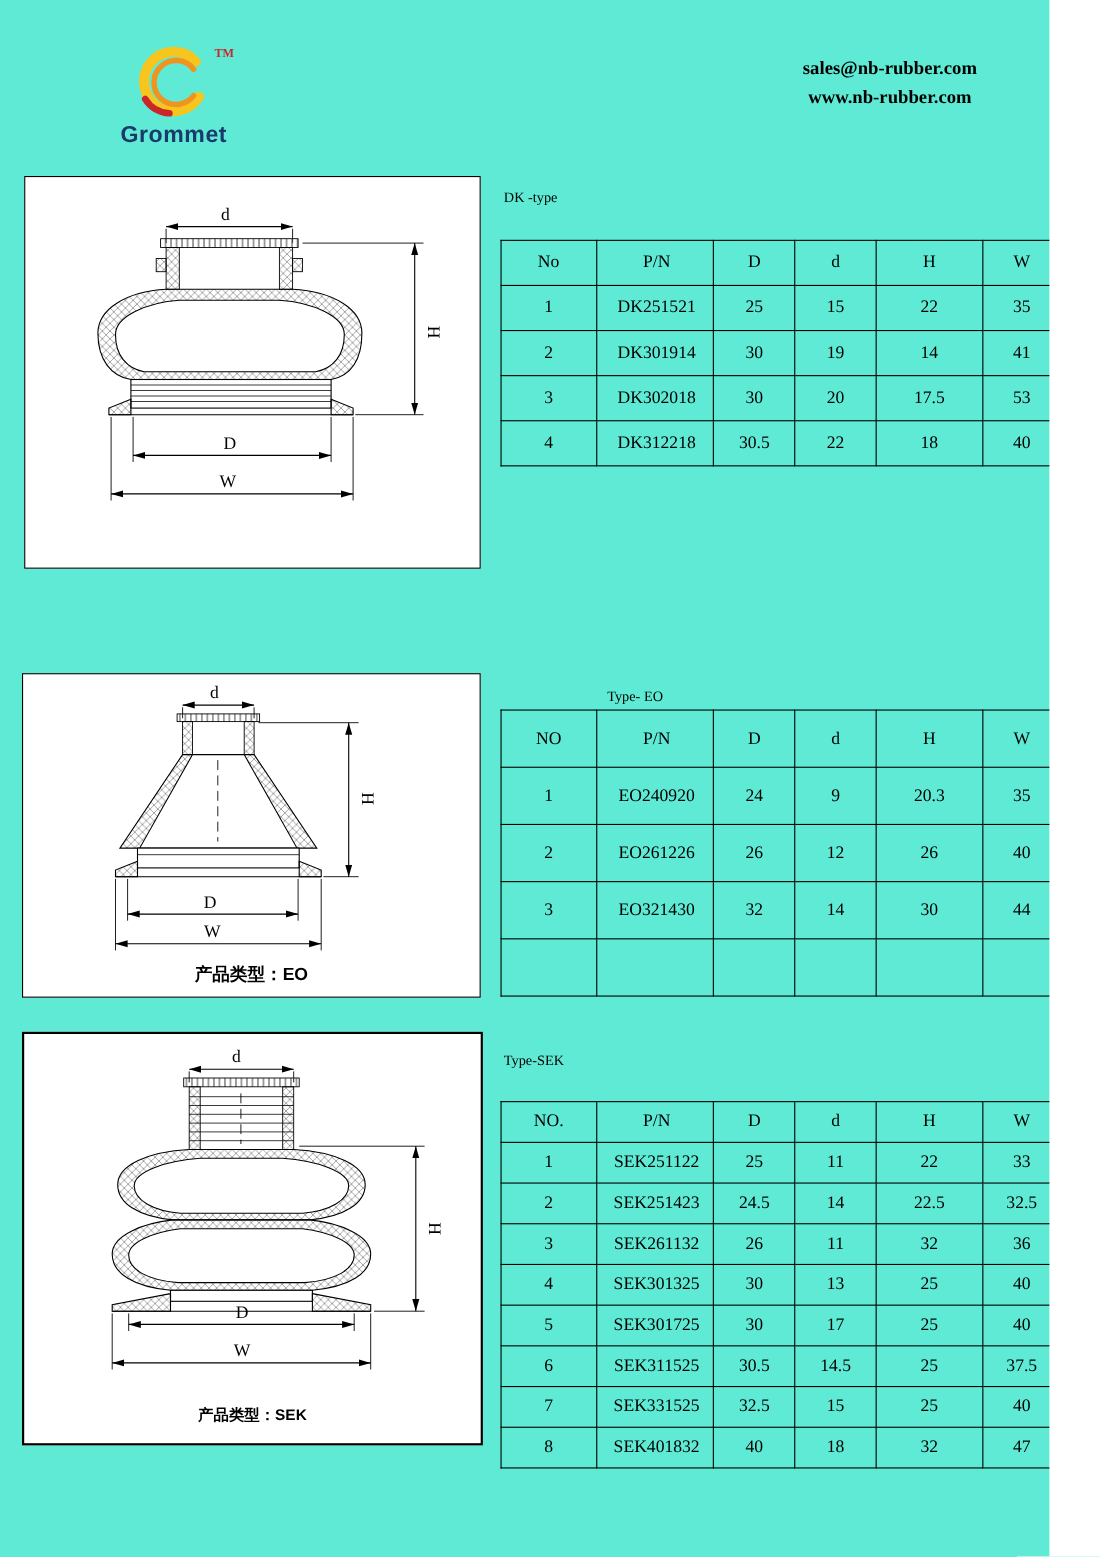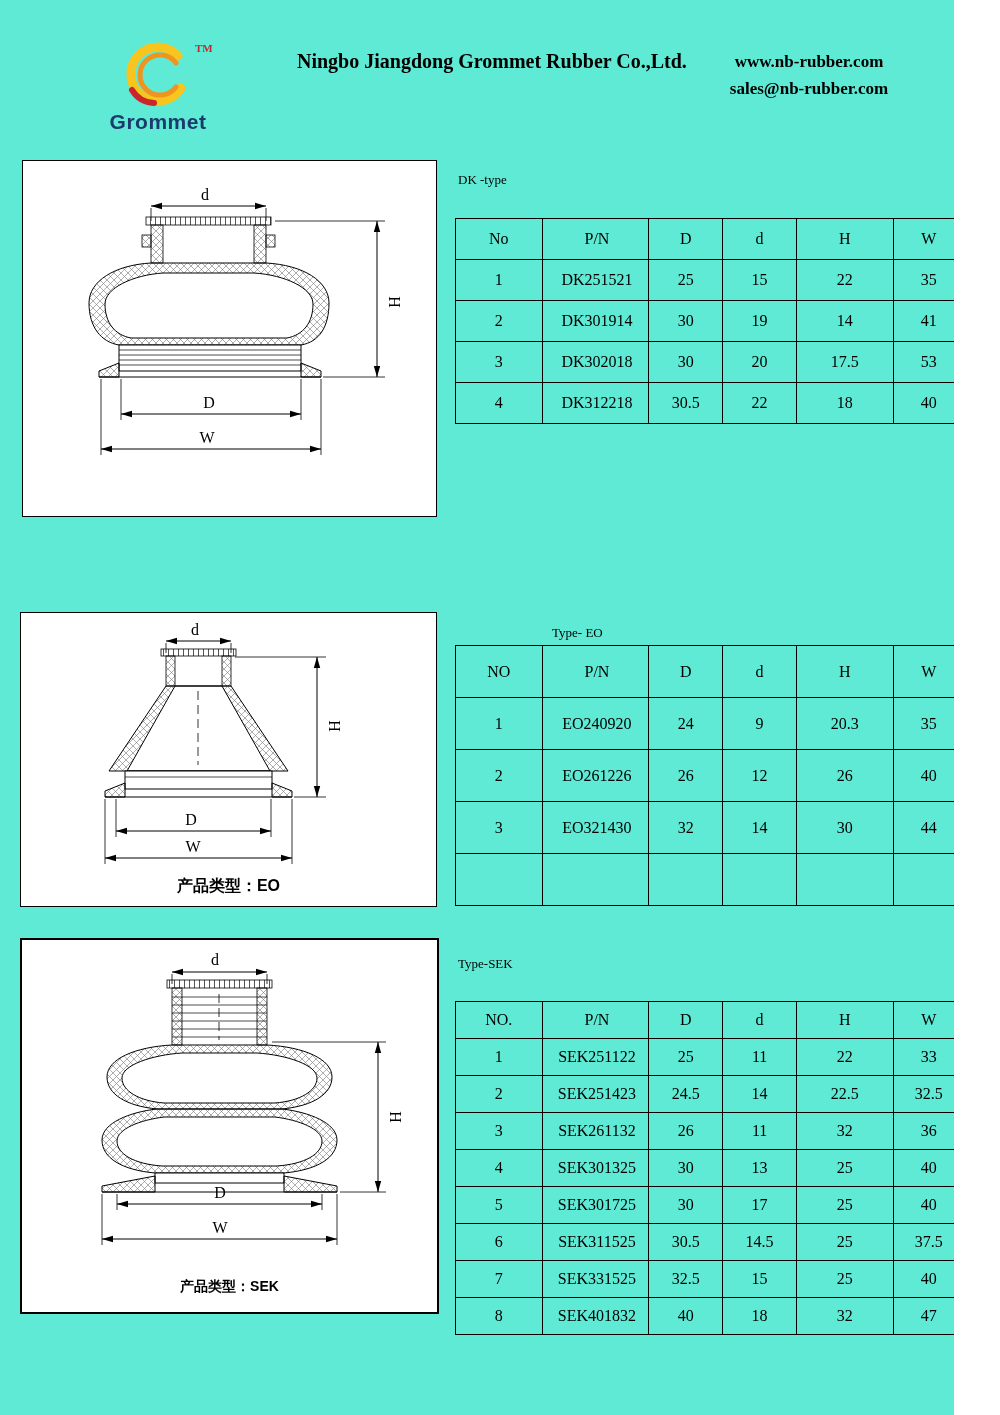--- a/index.html
+++ b/index.html
@@ -64,25 +64,24 @@
         </marker>
       </defs>
       <path d="M86,20 A27,27 0 1 0 89,52" fill="none" stroke-width="9" stroke-linecap="round" stroke="#f7c51e"></path>
       <path d="M84,27 A20,20 0 1 0 84,51" fill="none" stroke-width="5" stroke-linecap="round" stroke="#f0941d"></path>
       <path d="M40,54 A27,27 0 0 0 62,67" fill="none" stroke-width="6" stroke-linecap="round" stroke="#c9252b"></path>
       <text x="103" y="16" font-size="11" font-weight="bold" font-family="Liberation Serif,serif" fill="#c9252b">TM</text>
     </svg>
     <div class="brand">Grommet</div>
   </div>
 
-  <div class="company">Ningbo Jiangdong Grommet Rubber Co.,Ltd.</div>
 
   <div class="contact">
+    <div>sales@nb-rubber.com</div>
     <div>www.nb-rubber.com</div>
-    <div>sales@nb-rubber.com</div>
   </div>
 
   <div class="dbox b1">
     <svg width="413" height="355" viewBox="0 0 413 355">
 
       <line class="dim" x1="128" y1="45" x2="243" y2="45" marker-start="url(#arr)" marker-end="url(#arr)"></line>
       <line class="ext" x1="128" y1="47" x2="128" y2="60"></line>
       <line class="ext" x1="243" y1="47" x2="243" y2="60"></line>
       <text class="lbl" x="182" y="39">d</text>
 

